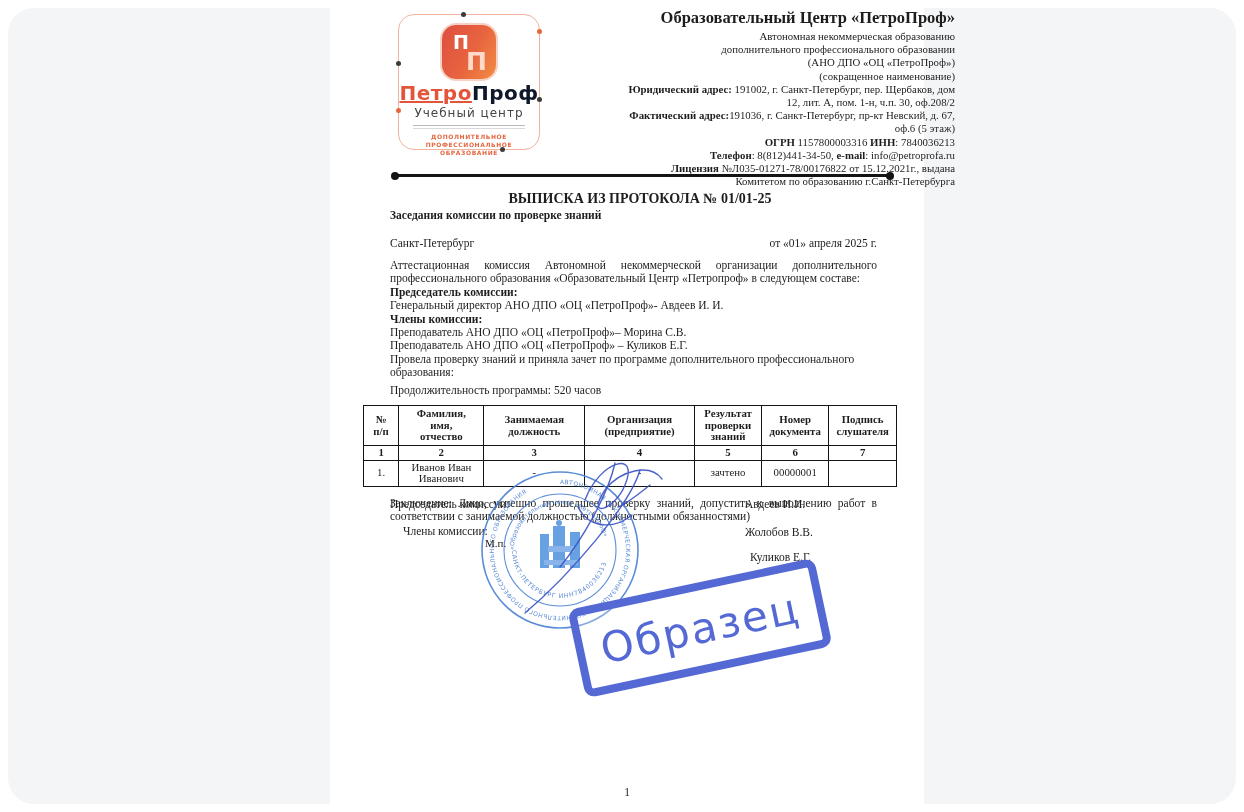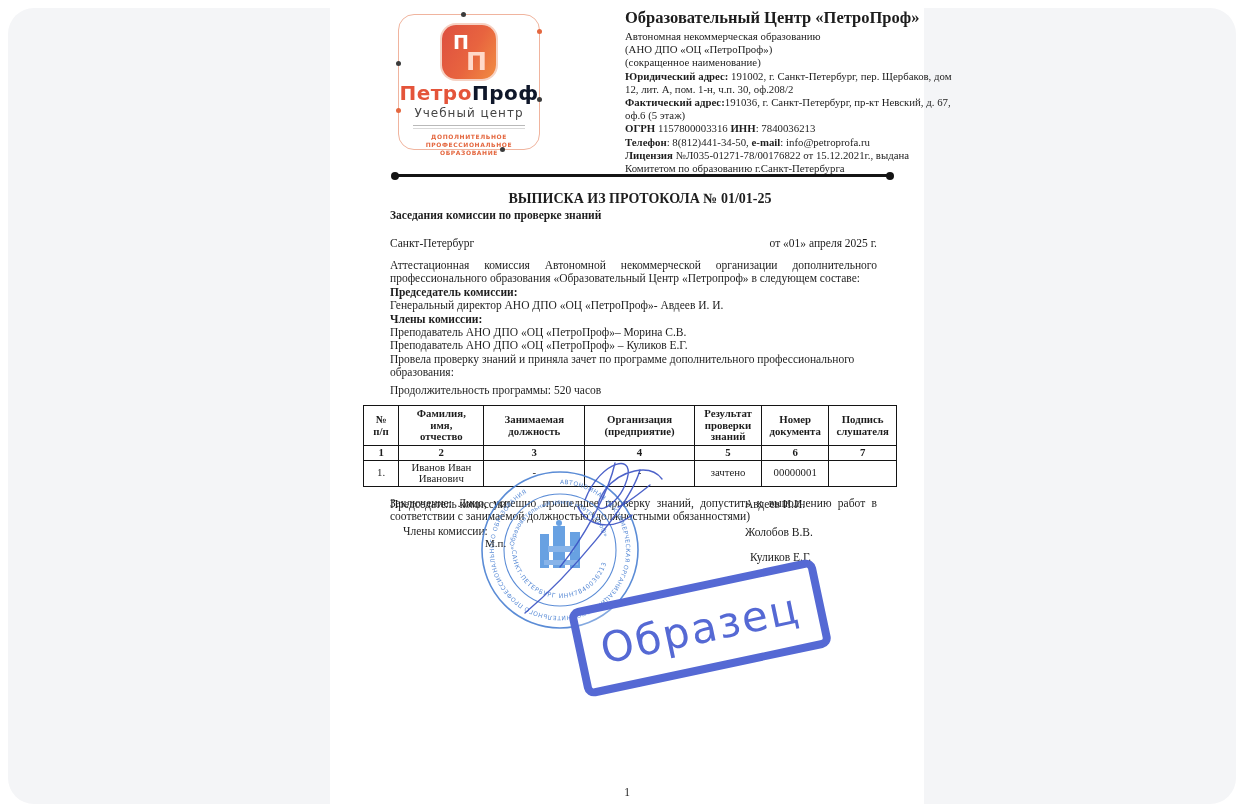--- a/index.html
+++ b/index.html
@@ -15,32 +15,32 @@
   .header { position:relative; height:163px; }
   .logo { position:absolute; left:8px; top:14px; width:142px; height:136px;
           background:#fff; border:1.5px solid #f0b49e; border-radius:16px;
           font-family:"DejaVu Sans", sans-serif; text-align:center; }
   .logo-icon { width:54px; height:54px; margin:10px auto 2px auto; border-radius:14px;
           background:linear-gradient(120deg,#dd4f40 0%,#e8643f 55%,#f18d42 100%);
           position:relative; box-shadow:0 0 0 2px #f6d2c4; }
   .logo-icon .l1 { position:absolute; left:11px; top:6px; color:#fff; font-weight:bold; font-size:19px; }
   .logo-icon .l2 { position:absolute; right:9px; bottom:3px; color:#ffd9c9; font-weight:bold; font-size:25px; }
   .brand { font-size:20px; font-weight:bold; letter-spacing:0.5px; }
-  .brand .b1 { color:#e4543a; } .brand .b2 { color:#0f172a; }
+  .brand .b1 { color:#e4543a;text-decoration:underline; } .brand .b2 { color:#0f172a; }
   .brand-sub { font-size:12px; color:#454545; letter-spacing:1px; margin-top:1px; }
   .logo-sep { height:4px; margin:5px 14px 4px 14px; border-top:1px solid #b9b9b9; border-bottom:1px solid #d9d9d9; }
   .tagline { font-size:6px; font-weight:bold; color:#e4673f; letter-spacing:0.6px; line-height:8px; }
   .dot { position:absolute; width:5px; height:5px; border-radius:50%; }
   .dot.d1 { top:-3px;  left:62px;  background:#3b3b3b; }
   .dot.d2 { top:14px;  right:-3px; background:#e4673f; }
   .dot.d3 { top:46px;  left:-3px;  background:#3b3b3b; }
   .dot.d4 { top:82px;  right:-3px; background:#3b3b3b; }
   .dot.d5 { bottom:36px; left:-3px; background:#e4673f; }
   .dot.d6 { bottom:-3px; right:34px; background:#3b3b3b; }
-  .org { margin-left:235px; width:330px; padding-top:8px; text-align:left; }
+  .org { margin-left:235px; width:330px; padding-top:8px; text-align:right; }
   .org-title { font-size:16.5px; font-weight:bold; white-space:nowrap; }
   .org-lines { font-size:10.8px; line-height:13.2px; margin-top:2px; }
   .org-lines b { font-weight:bold; }
 
   
   .divider { position:relative; margin:11px 0 0 5px; width:495px; height:3px; background:#141414; }
   .divider::before, .divider::after { content:""; position:absolute; top:-2.5px; width:8px; height:8px;
           border-radius:50%; background:#141414; }
   .divider::before { left:-4px; } .divider::after { right:-4px; }
 
@@ -111,20 +111,21 @@
         <div class="tagline">
           <div>ДОПОЛНИТЕЛЬНОЕ</div>
           <div>ПРОФЕССИОНАЛЬНОЕ ОБРАЗОВАНИЕ</div>
         </div>
       </div>
 
       <div class="org">
         <div class="org-title">Образовательный Центр «ПетроПроф»</div>
         <div class="org-lines">
           <div>Автономная некоммерческая образованию</div>
+          <div>дополнительного профессионального образовании</div>
           <div>(АНО ДПО «ОЦ «ПетроПроф»)</div>
           <div>(сокращенное наименование)</div>
           <div><b>Юридический адрес:</b><span> 191002, г. Санкт-Петербург, пер. Щербаков, дом 12, лит. А, пом. 1-н, ч.п. 30, оф.208/2</span></div>
           <div><b>Фактический адрес:</b><span>191036, г. Санкт-Петербург, пр-кт Невский, д. 67, оф.6 (5 этаж)</span></div>
           <div><b>ОГРН</b><span> 1157800003316 </span><b>ИНН</b><span>: 7840036213</span></div>
           <div><b>Телефон</b><span>: 8(812)441-34-50, </span><b>e-mail</b><span>: info@petroprofa.ru</span></div>
           <div><b>Лицензия</b><span> №Л035-01271-78/00176822 от 15.12.2021г., выдана Комитетом по образованию г.Санкт-Петербурга</span></div>
         </div>
       </div>
     </div>

